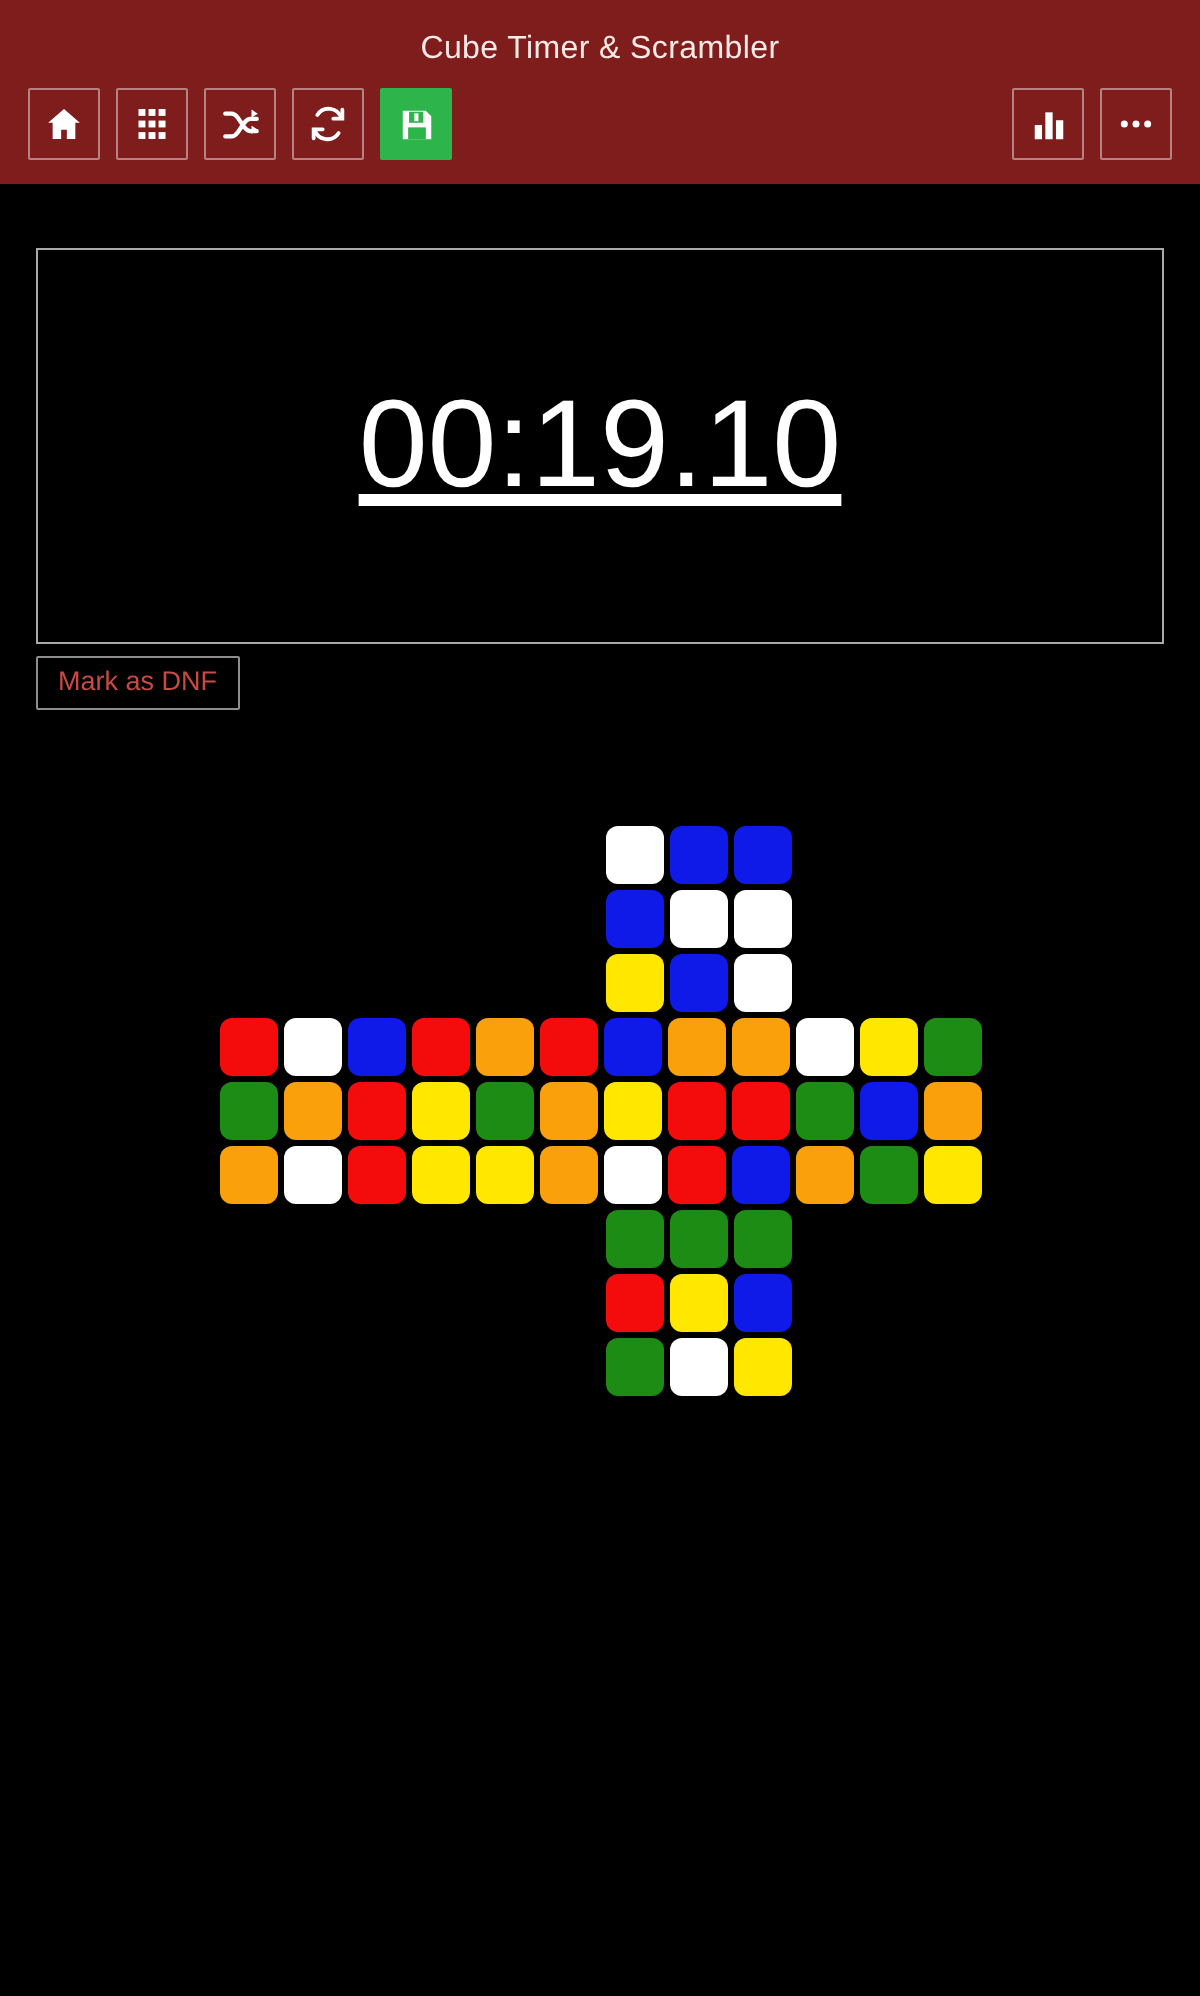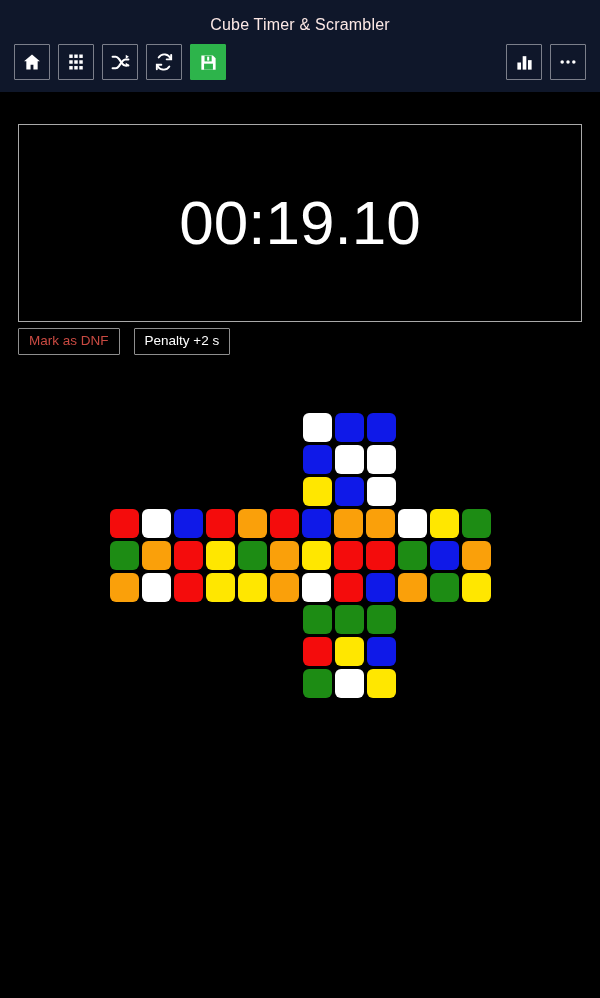--- a/index.html
+++ b/index.html
@@ -11,21 +11,21 @@
     width: 600px;
     height: 998px;
     overflow: hidden;
     font-family: "Liberation Sans", sans-serif;
     color: #ffffff;
     position: relative;
   }
 
   
   .header {
-    background: #0f172a;
+    background: #7f1d1d;
     height: 92px;
     width: 600px;
     position: relative;
     box-sizing: border-box;
   }
   .header-title {
     text-align: center;
     font-size: 16px;
     color: #fde9e6;
     padding-top: 16px;
@@ -59,20 +59,21 @@
   .tbtn.accent {
     background: #2db44b;
     border-color: #2db44b;
   }
   .tbtn svg { display: block; }
 
   
   .timer-wrap {
     padding: 32px 18px 0 18px;
     box-sizing: border-box;
+    text-decoration: underline;
   }
   .timer-box {
     border: 1px solid #a9a9a9;
     height: 198px;
     box-sizing: border-box;
     display: flex;
     align-items: center;
     justify-content: center;
     background: #000;
   }
@@ -231,21 +232,20 @@
 </div>
 
 <div class="timer-wrap">
   <div class="timer-box">
     <div class="timer-value">00:19.10</div>
   </div>
 </div>
 
 <div class="penalty-row">
   <div class="pbtn dnf">Mark as DNF</div>
-  <div class="pbtn">Penalty +2 s</div>
 </div>
 
 <div class="scramble">
 </div>
 
 <div class="net">
   <div class="net-row" style="padding-left: 99px;">
     <div class="face">
         <div class="face-row">
           <div class="sticker" style="background: rgb(255, 255, 255);"></div>

